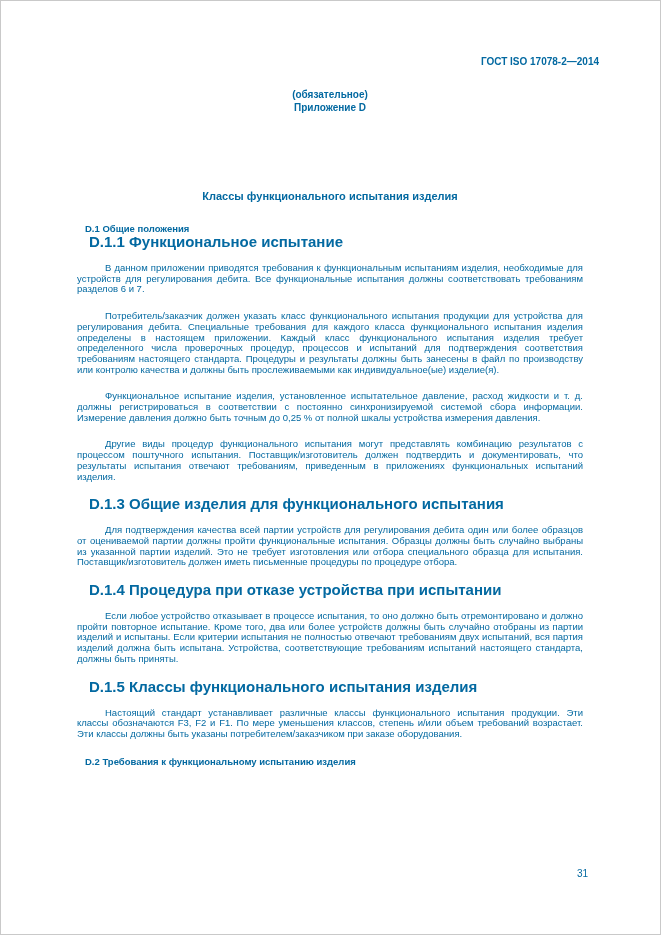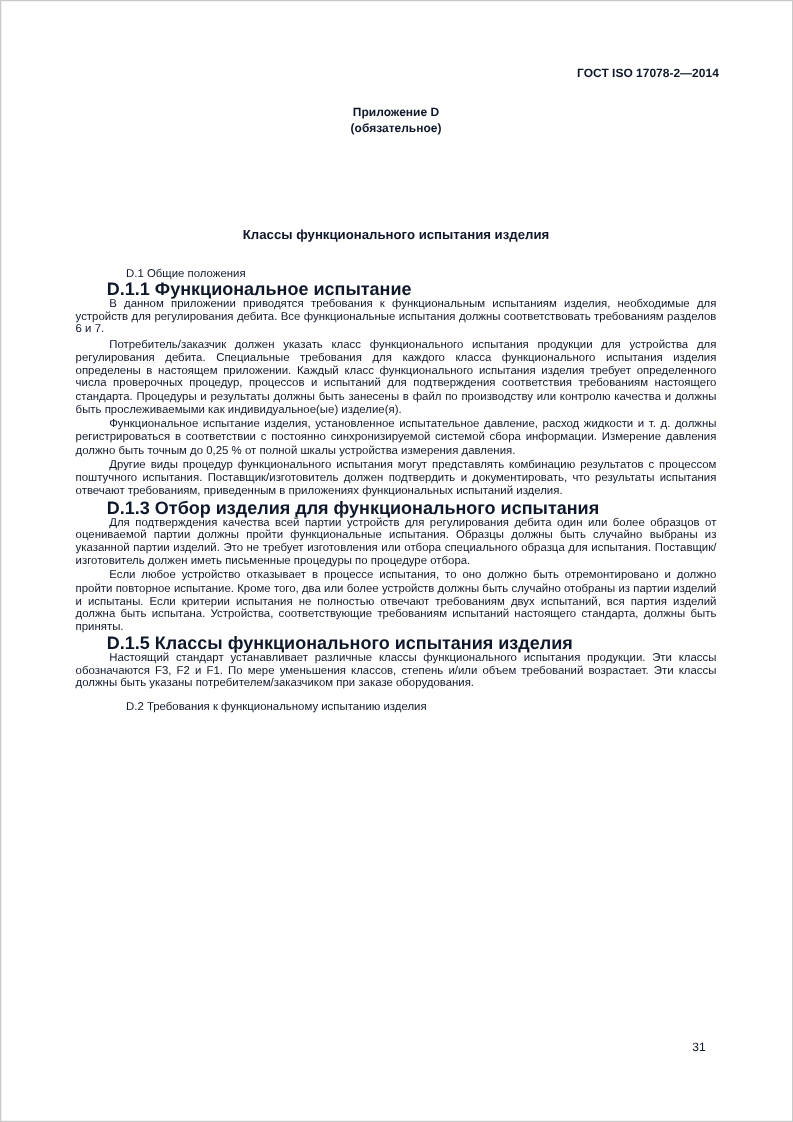--- a/index.html
+++ b/index.html
@@ -5,21 +5,21 @@
   html, body { margin: 0; padding: 0; background: #ffffff; }
   .page {
     position: relative;
     width: 661px;
     height: 935px;
     box-sizing: border-box;
     background: #ffffff;
     border: 1px solid #c9c9c9;
     padding: 55px 61px 0 60px;
     font-family: "Liberation Sans", sans-serif;
-    color: #0f172a;
+    color: #0369a1;
     overflow: hidden;
   }
   .doc-header {
     text-align: right;
     font-weight: bold;
     font-size: 10px;
     line-height: 11px;
     margin-bottom: 21px;
   }
   .annex {
@@ -29,67 +29,68 @@
     line-height: 13px;
   }
   .doc-title {
     text-align: center;
     font-weight: bold;
     font-size: 11px;
     line-height: 13px;
     margin: 76px 0 20px 0;
   }
   .h1 {
-    font-weight: normal;
+    font-weight: bold;
     font-size: 9.5px;
     line-height: 11px;
-    margin: 8px 0 2px 44px;
+    margin: 8px 0 2px 24px;
   }
   .h2 {
     font-weight: bold;
     font-size: 15px;
     line-height: 11px;
     margin: 1px 0 1px 28px;
   }
   p.body-par {
     font-size: 9.5px;
     line-height: 10.7px;
-    margin: 2px;
+    margin: 16px;
     text-indent: 28px;
     text-align: justify;
   }
   .page-number {
     position: absolute;
     right: 72px;
     bottom: 55px;
     font-size: 10px;
   }
 </style>
 </head>
 <body>
 
 <div class="page">
   <div class="doc-header">
     <span>ГОСТ ISO 17078-2—2014</span>
   </div>
 
+  <div class="annex">(обязательное)</div>
   <div class="annex">Приложение D</div>
-  <div class="annex">(обязательное)</div>
 
   <div class="doc-title">Классы функционального испытания изделия</div>
 
   <div id="content">
       <div class="h1">D.1 Общие положения</div>
       <div class="h2">D.1.1 Функциональное испытание</div>
       <p class="body-par">В данном приложении приводятся требования к функциональным испытаниям изделия, необходимые для устройств для регулирования дебита. Все функциональные испытания должны соответствовать требованиям разделов 6 и 7.</p>
       <p class="body-par">Потребитель/заказчик должен указать класс функционального испытания продукции для устройства для регулирования дебита. Специальные требования для каждого класса функционального испытания изделия определены в настоящем приложении. Каждый класс функционального испытания изделия требует определенного числа проверочных процедур, процессов и испытаний для подтверждения соответствия требованиям настоящего стандарта. Процедуры и результаты должны быть занесены в файл по производству или контролю качества и должны быть прослеживаемыми как индивидуальное(ые) изделие(я).</p>
       <p class="body-par">Функциональное испытание изделия, установленное испытательное давление, расход жидкости и т. д. должны регистрироваться в соответствии с постоянно синхронизируемой системой сбора информации. Измерение давления должно быть точным до 0,25 % от полной шкалы устройства измерения давления.</p>
       <p class="body-par">Другие виды процедур функционального испытания могут представлять комбинацию результатов с процессом поштучного испытания. Поставщик/изготовитель должен подтвердить и документировать, что результаты испытания отвечают требованиям, приведенным в приложениях функциональных испытаний изделия.</p>
-      <div class="h2">D.1.3 Отбор изделия для функционального испытания</div>
+      <div class="h2">D.1.3 Общие изделия для функционального испытания</div>
       <p class="body-par">Для подтверждения качества всей партии устройств для регулирования дебита один или более образцов от оцениваемой партии должны пройти функциональные испытания. Образцы должны быть случайно выбраны из указанной партии изделий. Это не требует изготовления или отбора специального образца для испытания. Поставщик/изготовитель должен иметь письменные процедуры по процедуре отбора.</p>
+      <div class="h2">D.1.4 Процедура при отказе устройства при испытании</div>
       <p class="body-par">Если любое устройство отказывает в процессе испытания, то оно должно быть отремонтировано и должно пройти повторное испытание. Кроме того, два или более устройств должны быть случайно отобраны из партии изделий и испытаны. Если критерии испытания не полностью отвечают требованиям двух испытаний, вся партия изделий должна быть испытана. Устройства, соответствующие требованиям испытаний настоящего стандарта, должны быть приняты.</p>
       <div class="h2">D.1.5 Классы функционального испытания изделия</div>
       <p class="body-par">Настоящий стандарт устанавливает различные классы функционального испытания продукции. Эти классы обозначаются F3, F2 и F1. По мере уменьшения классов, степень и/или объем требований возрастает. Эти классы должны быть указаны потребителем/заказчиком при заказе оборудования.</p>
       <div class="h1">D.2 Требования к функциональному испытанию изделия</div>
     </div>
 
   <div class="page-number">31</div>
 </div>
 
 </body></html>

